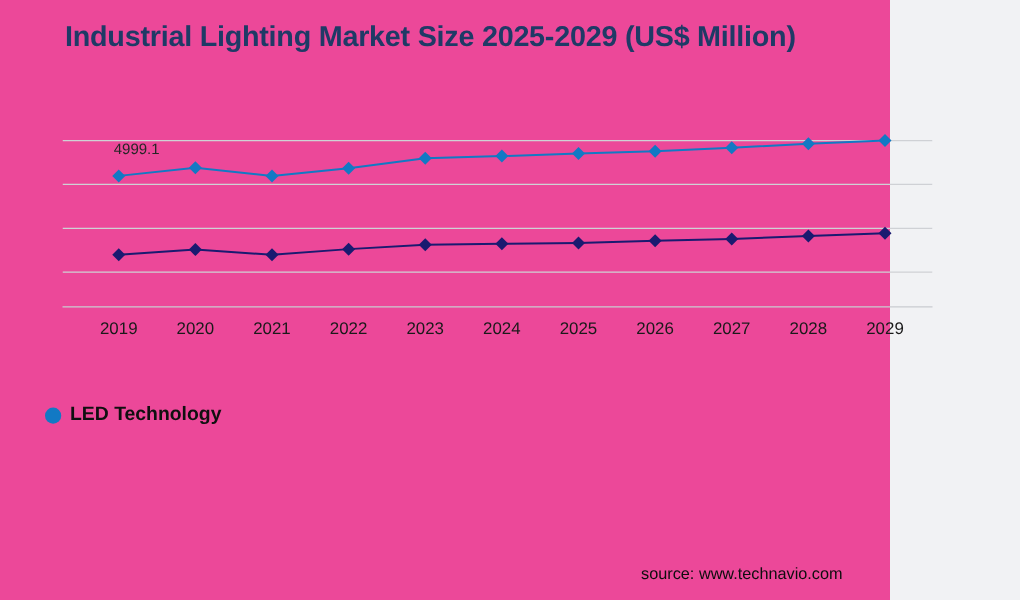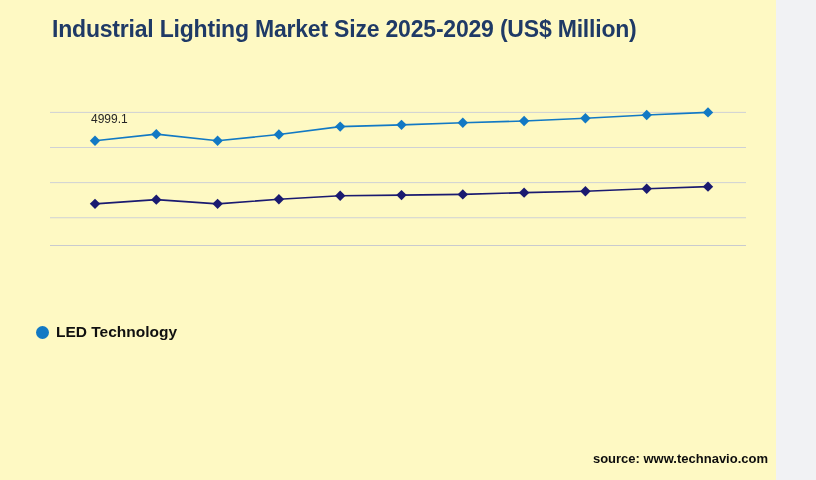--- a/index.html
+++ b/index.html
@@ -11,23 +11,23 @@
     width: 816px;
     height: 480px;
     background: #f1f2f4;
     font-family: "Liberation Sans", sans-serif;
     overflow: hidden;
     position: relative;
   }
   #chart-root {
     position: absolute;
     left: 0; top: 0;
-    width: 776px;
+    width: 712px;
     height: 480px;
-    background: #fef9c3;
+    background: #ec4899;
   }
   .chart-title {
     position: absolute;
     left: 52px;
     top: 16px;
     font-size: 23px;
     font-weight: bold;
     color: #1f3a66;
     letter-spacing: -0.2px;
     white-space: nowrap;
@@ -97,24 +97,24 @@
     flex: none;
   }
   .legend-label {
     font-size: 15.5px;
     font-weight: bold;
     color: #101010;
     white-space: nowrap;
   }
   .source-note {
     position: absolute;
-    right: 8px;
+    right: 38px;
     bottom: 14px;
     font-size: 13px;
-    font-weight: bold;
+    font-weight: normal;
     color: #0d0d0d;
     white-space: nowrap;
   }
 </style>
 </head>
 <body>
 
 <div id="chart-root">
 
   <div class="chart-title">Industrial Lighting Market Size 2025-2029 (US$ Million)</div>
@@ -150,20 +150,33 @@
         <path d="M 596.70 95.57 L 601.90 100.77 L 596.70 105.97 L 591.50 100.77 Z" fill="#1a1a70"></path>
         <path d="M 658.00 93.46 L 663.20 98.66 L 658.00 103.86 L 652.80 98.66 Z" fill="#1a1a70"></path>
       </svg>
     <div id="data-labels-layer">
         <div class="point-label" style="left: 41px; top: 23.6983px;">4999.1</div>
       </div>
   </div>
 
   <div class="axis-line"></div>
 
+  <div class="x-labels" id="x-labels">
+      <div class="x-tick" style="left: 45px;">2019</div>
+      <div class="x-tick" style="left: 106.3px;">2020</div>
+      <div class="x-tick" style="left: 167.6px;">2021</div>
+      <div class="x-tick" style="left: 228.9px;">2022</div>
+      <div class="x-tick" style="left: 290.2px;">2023</div>
+      <div class="x-tick" style="left: 351.5px;">2024</div>
+      <div class="x-tick" style="left: 412.8px;">2025</div>
+      <div class="x-tick" style="left: 474.1px;">2026</div>
+      <div class="x-tick" style="left: 535.4px;">2027</div>
+      <div class="x-tick" style="left: 596.7px;">2028</div>
+      <div class="x-tick" style="left: 658px;">2029</div>
+    </div>
 
   <div class="legend" id="legend">
       <div class="legend-item">
         <span class="legend-swatch" style="background: rgb(18, 121, 196);"></span>
         <span class="legend-label">LED Technology</span>
       </div>
     </div>
 
   <div class="source-note">source: www.technavio.com</div>
 

